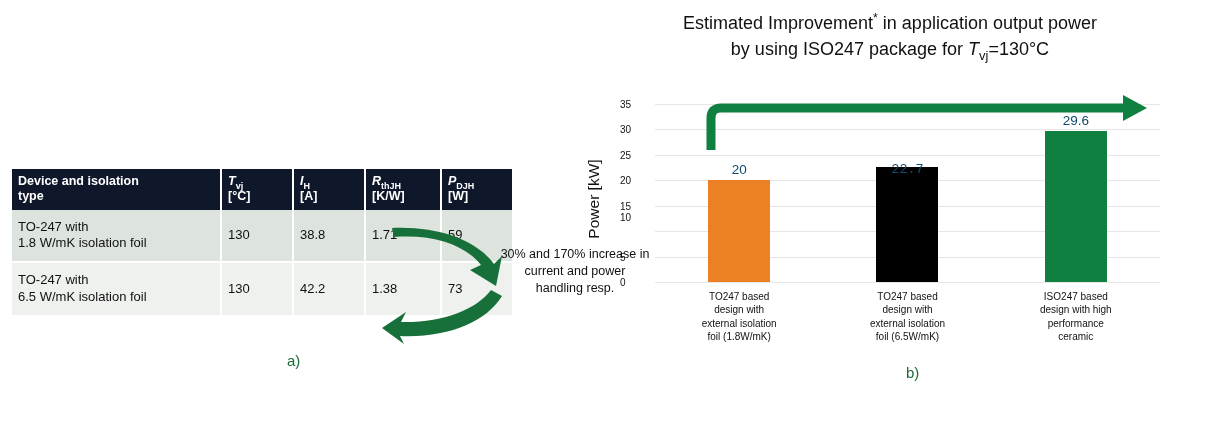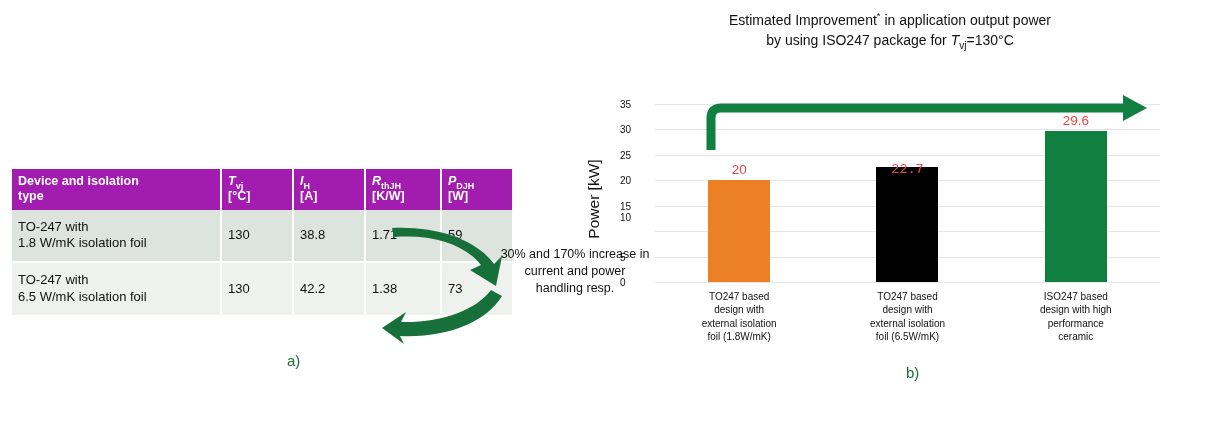--- a/index.html
+++ b/index.html
@@ -13,21 +13,21 @@
   
   #panel-a{position:absolute;left:0;top:0;width:560px;height:422px;}
   #spec-table{
     position:absolute;left:12px;top:169px;width:374px;
     border-collapse:collapse;table-layout:fixed;
   }
   #spec-table td,#spec-table th{
     padding:0;margin:0;vertical-align:middle;border:none;
   }
   #spec-table thead th{
-    background:#a21caf;color:#fff;font-weight:bold;font-size:12.5px;
+    background:#0f172a;color:#fff;font-weight:bold;font-size:12.5px;
     text-align:left;padding:5px 6px 6px 6px;line-height:1.18;
     border-right:2px solid #ffffff;
   }
   #spec-table thead th:last-child{border-right:none;}
   #spec-table tbody td{
     font-size:13px;color:#111;padding:9px 6px;line-height:1.3;
     border-right:2px solid #ffffff;border-bottom:2px solid #ffffff;
   }
   #spec-table tbody td:last-child{border-right:none;}
   #spec-table tbody tr:last-child td{border-bottom:none;}
@@ -52,21 +52,21 @@
   #arrow-note-svg{position:absolute;left:382px;top:212px;width:130px;height:140px;}
   #arrow-note-text{
     position:absolute;left:500px;top:246px;width:150px;
     font-size:12.5px;line-height:1.35;color:#111;text-align:center;
   }
 
   
   #panel-b{position:absolute;left:560px;top:0;width:650px;height:422px;}
   #chart-title{
     position:absolute;left:40px;top:11px;width:580px;
-    text-align:center;font-size:14px;line-height:1.42;color:#111;
+    text-align:center;font-size:18px;line-height:1.42;color:#111;
   }
   .sup{font-size:0.68em;vertical-align:super;line-height:0;}
 
   #chart-callout{
     position:absolute;left:90px;top:76px;width:470px;
     text-align:center;font-size:13.4px;font-weight:bold;line-height:1.32;
     color:#0f7a3d;
   }
 
   #plot-wrap{position:absolute;left:0px;top:104px;width:650px;height:290px;}
@@ -84,21 +84,21 @@
     position:absolute;left:95px;top:0px;width:505px;height:178px;
   }
   .gridline{position:absolute;left:0;width:100%;height:1px;background:#e6e6e6;}
   #bars{position:absolute;left:0;bottom:0;width:100%;height:178px;}
   .bar-slot{
     position:absolute;bottom:0;height:178px;
   }
   .bar{position:absolute;bottom:0;left:50%;transform:translateX(-50%);width:62px;}
   .bar-val{
     position:absolute;left:50%;transform:translateX(-50%);
-    font-size:13.5px;color:#ef4444;white-space:nowrap;
+    font-size:13.5px;color:#0c4a6e;white-space:nowrap;
   }
   #xlabels{position:absolute;left:95px;top:186px;width:505px;}
   .xlab{
     position:absolute;text-align:center;font-size:10px;line-height:1.33;color:#111;
   }
   .xlab span{display:block;}
   #big-arrow{position:absolute;left:95px;top:-16px;width:510px;height:70px;pointer-events:none;}
   #caption-b{
     position:absolute;left:346px;top:364px;
     font-size:15px;color:#1d6b37;

